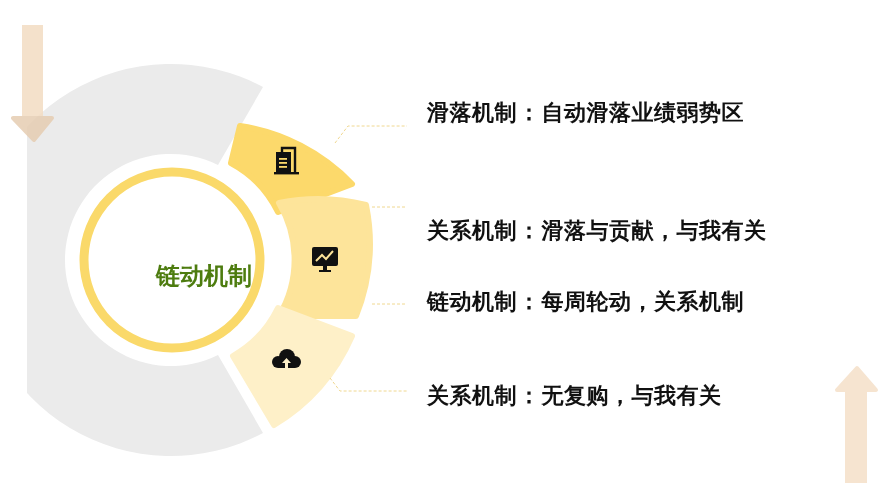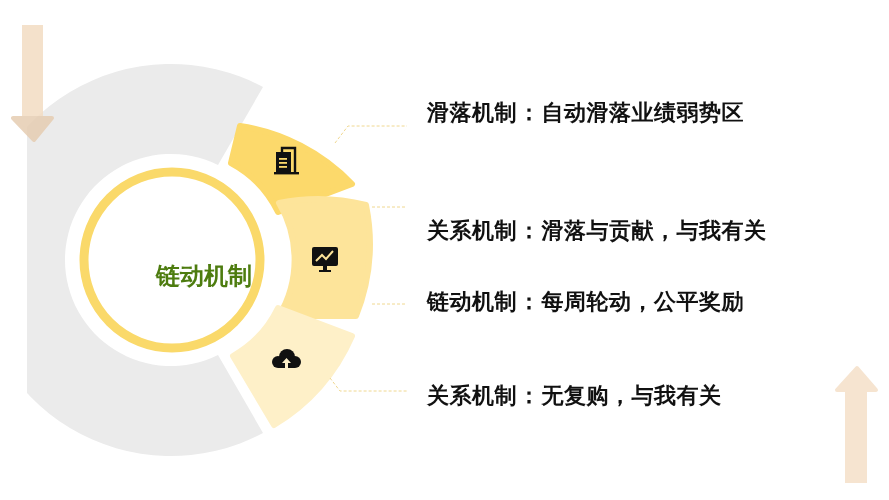--- a/index.html
+++ b/index.html
@@ -84,17 +84,17 @@
 
 <div class="center-label">链动机制</div>
 
 <div class="mech" style="top:98px;">
   <span>滑落机制</span><span class="sep">：</span><span>自动滑落业绩弱势区</span>
 </div>
 <div class="mech" style="top:194px;margin-top:22px;">
   <span>关系机制</span><span class="sep">：</span><span>滑落与贡献，与我有关</span>
 </div>
 <div class="mech" style="top:287px;">
-  <span>链动机制</span><span class="sep">：</span><span>每周轮动，公平奖励</span>
+  <span>链动机制</span><span class="sep">：</span><span>每周轮动，关系机制</span>
 </div>
 <div class="mech" style="top:381px;">
   <span>关系机制</span><span class="sep">：</span><span>无复购，与我有关</span>
 </div>
 
 </body></html>

